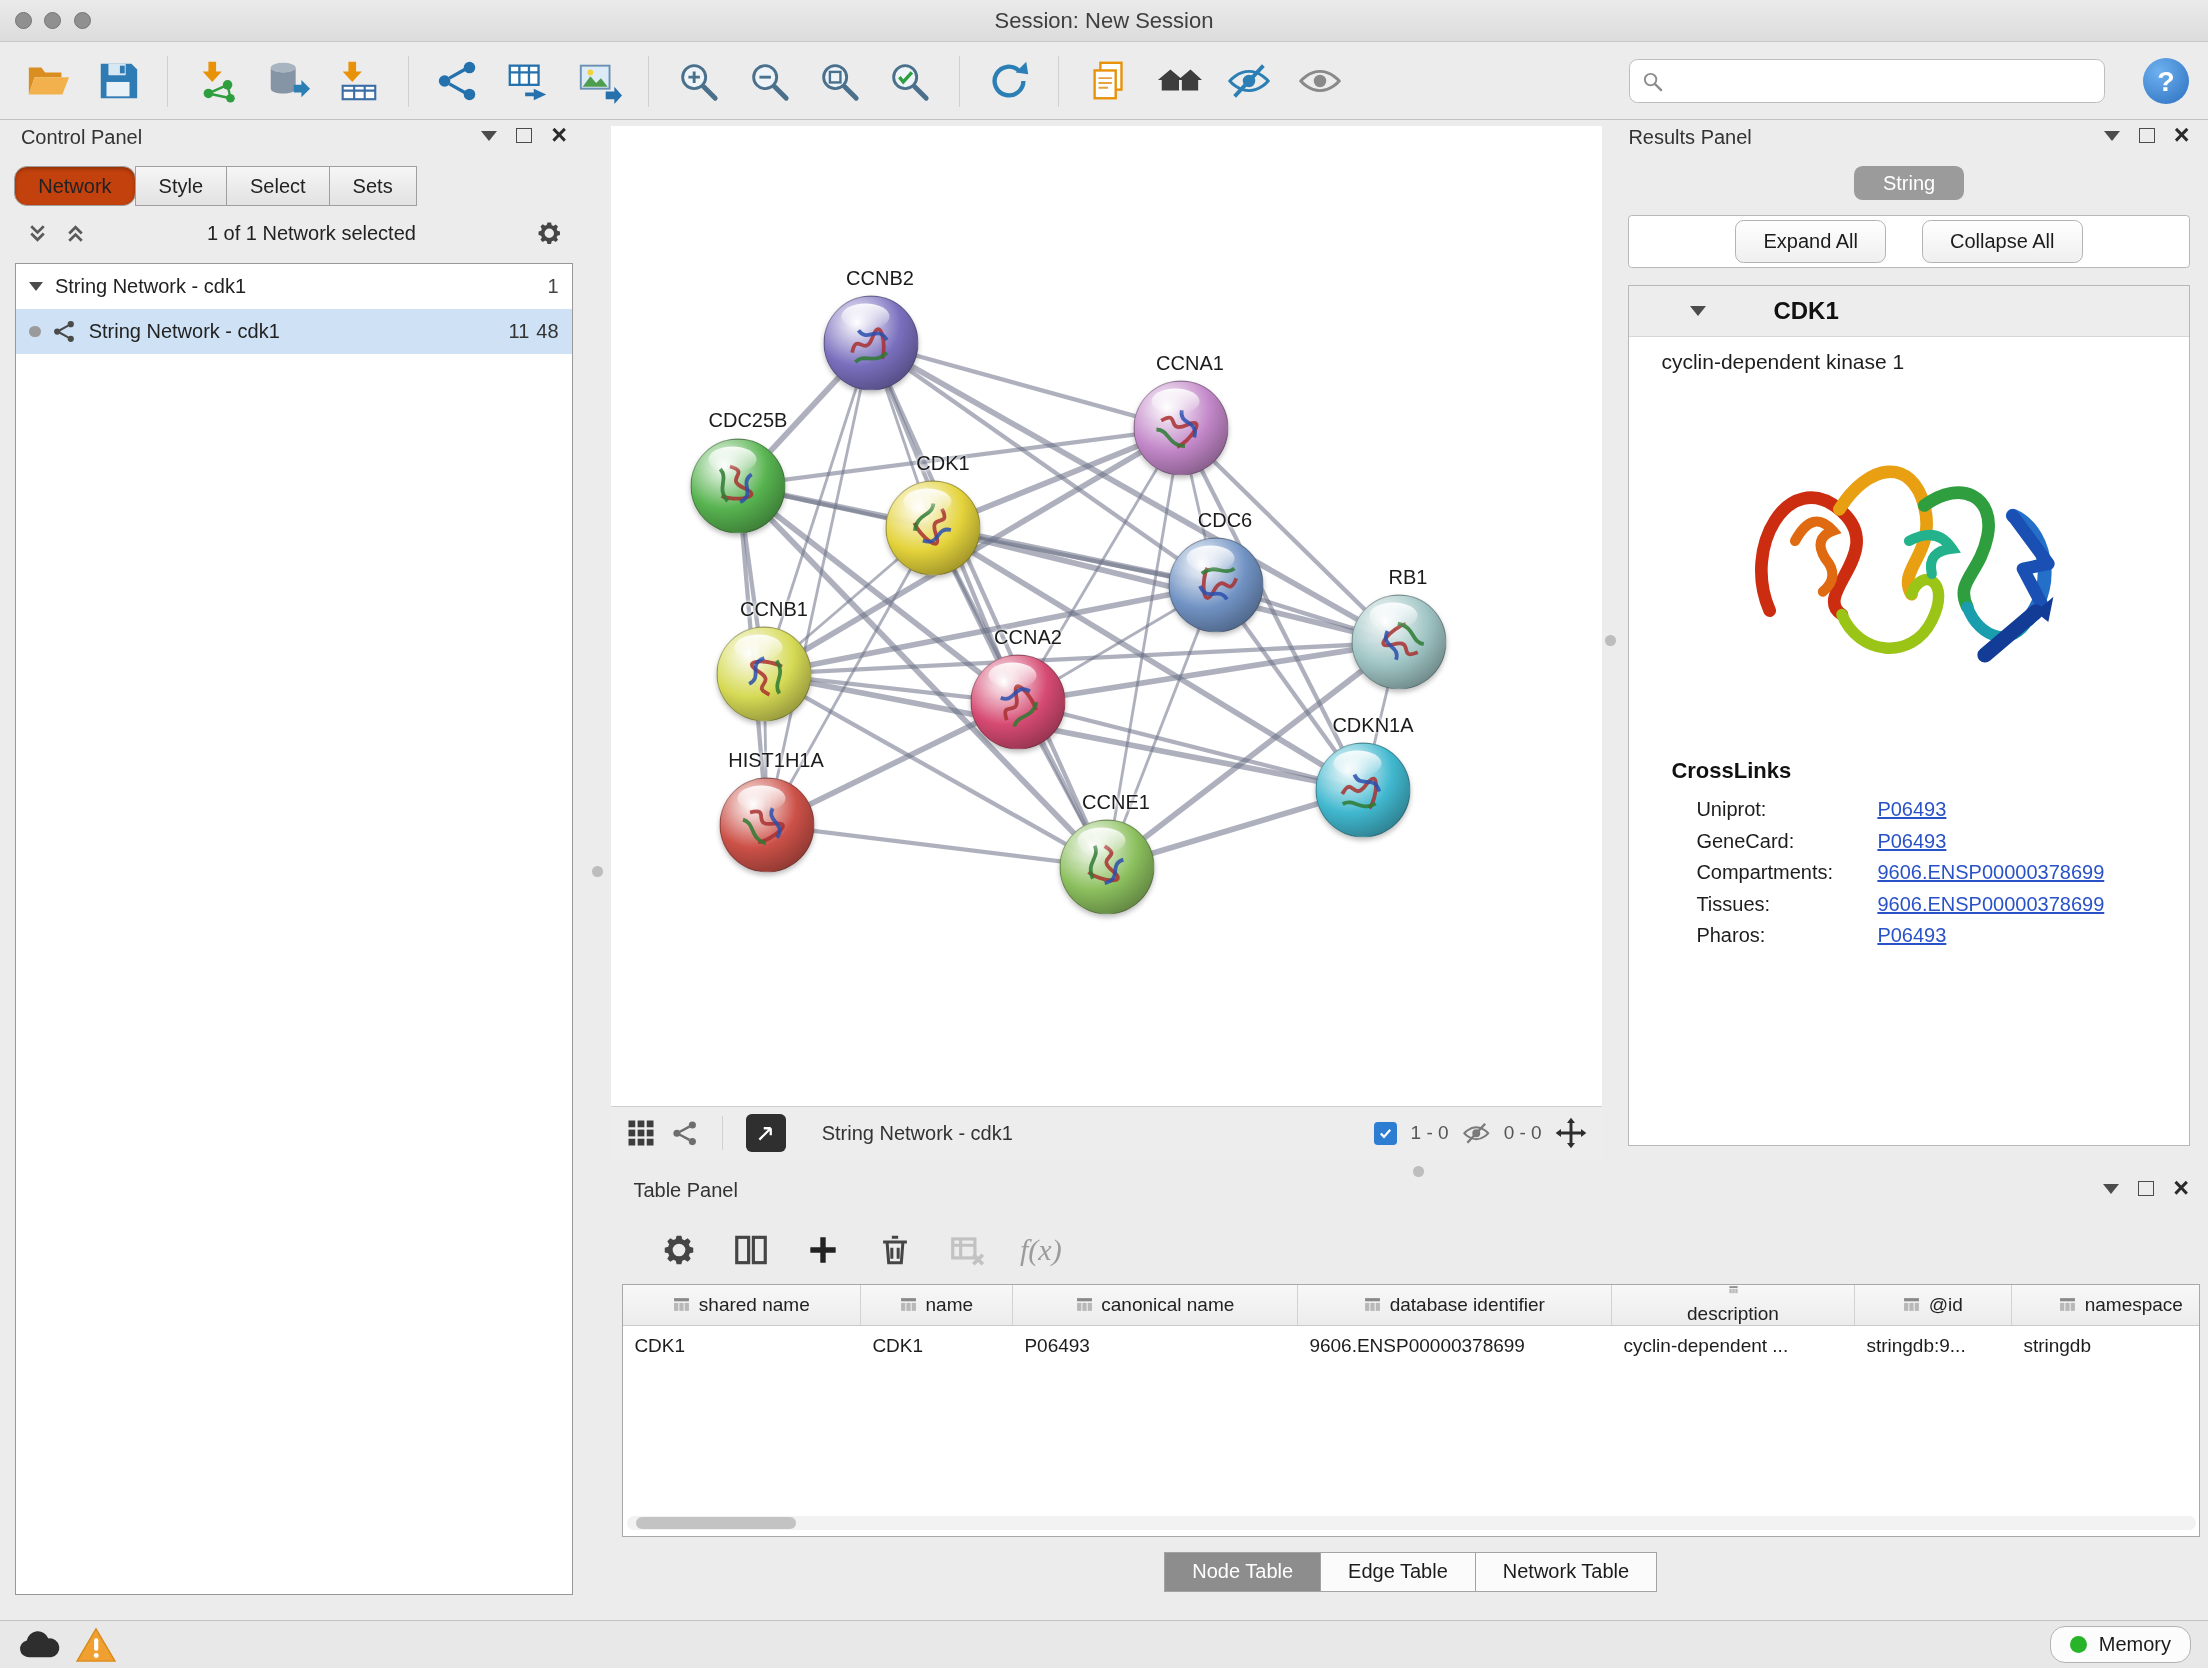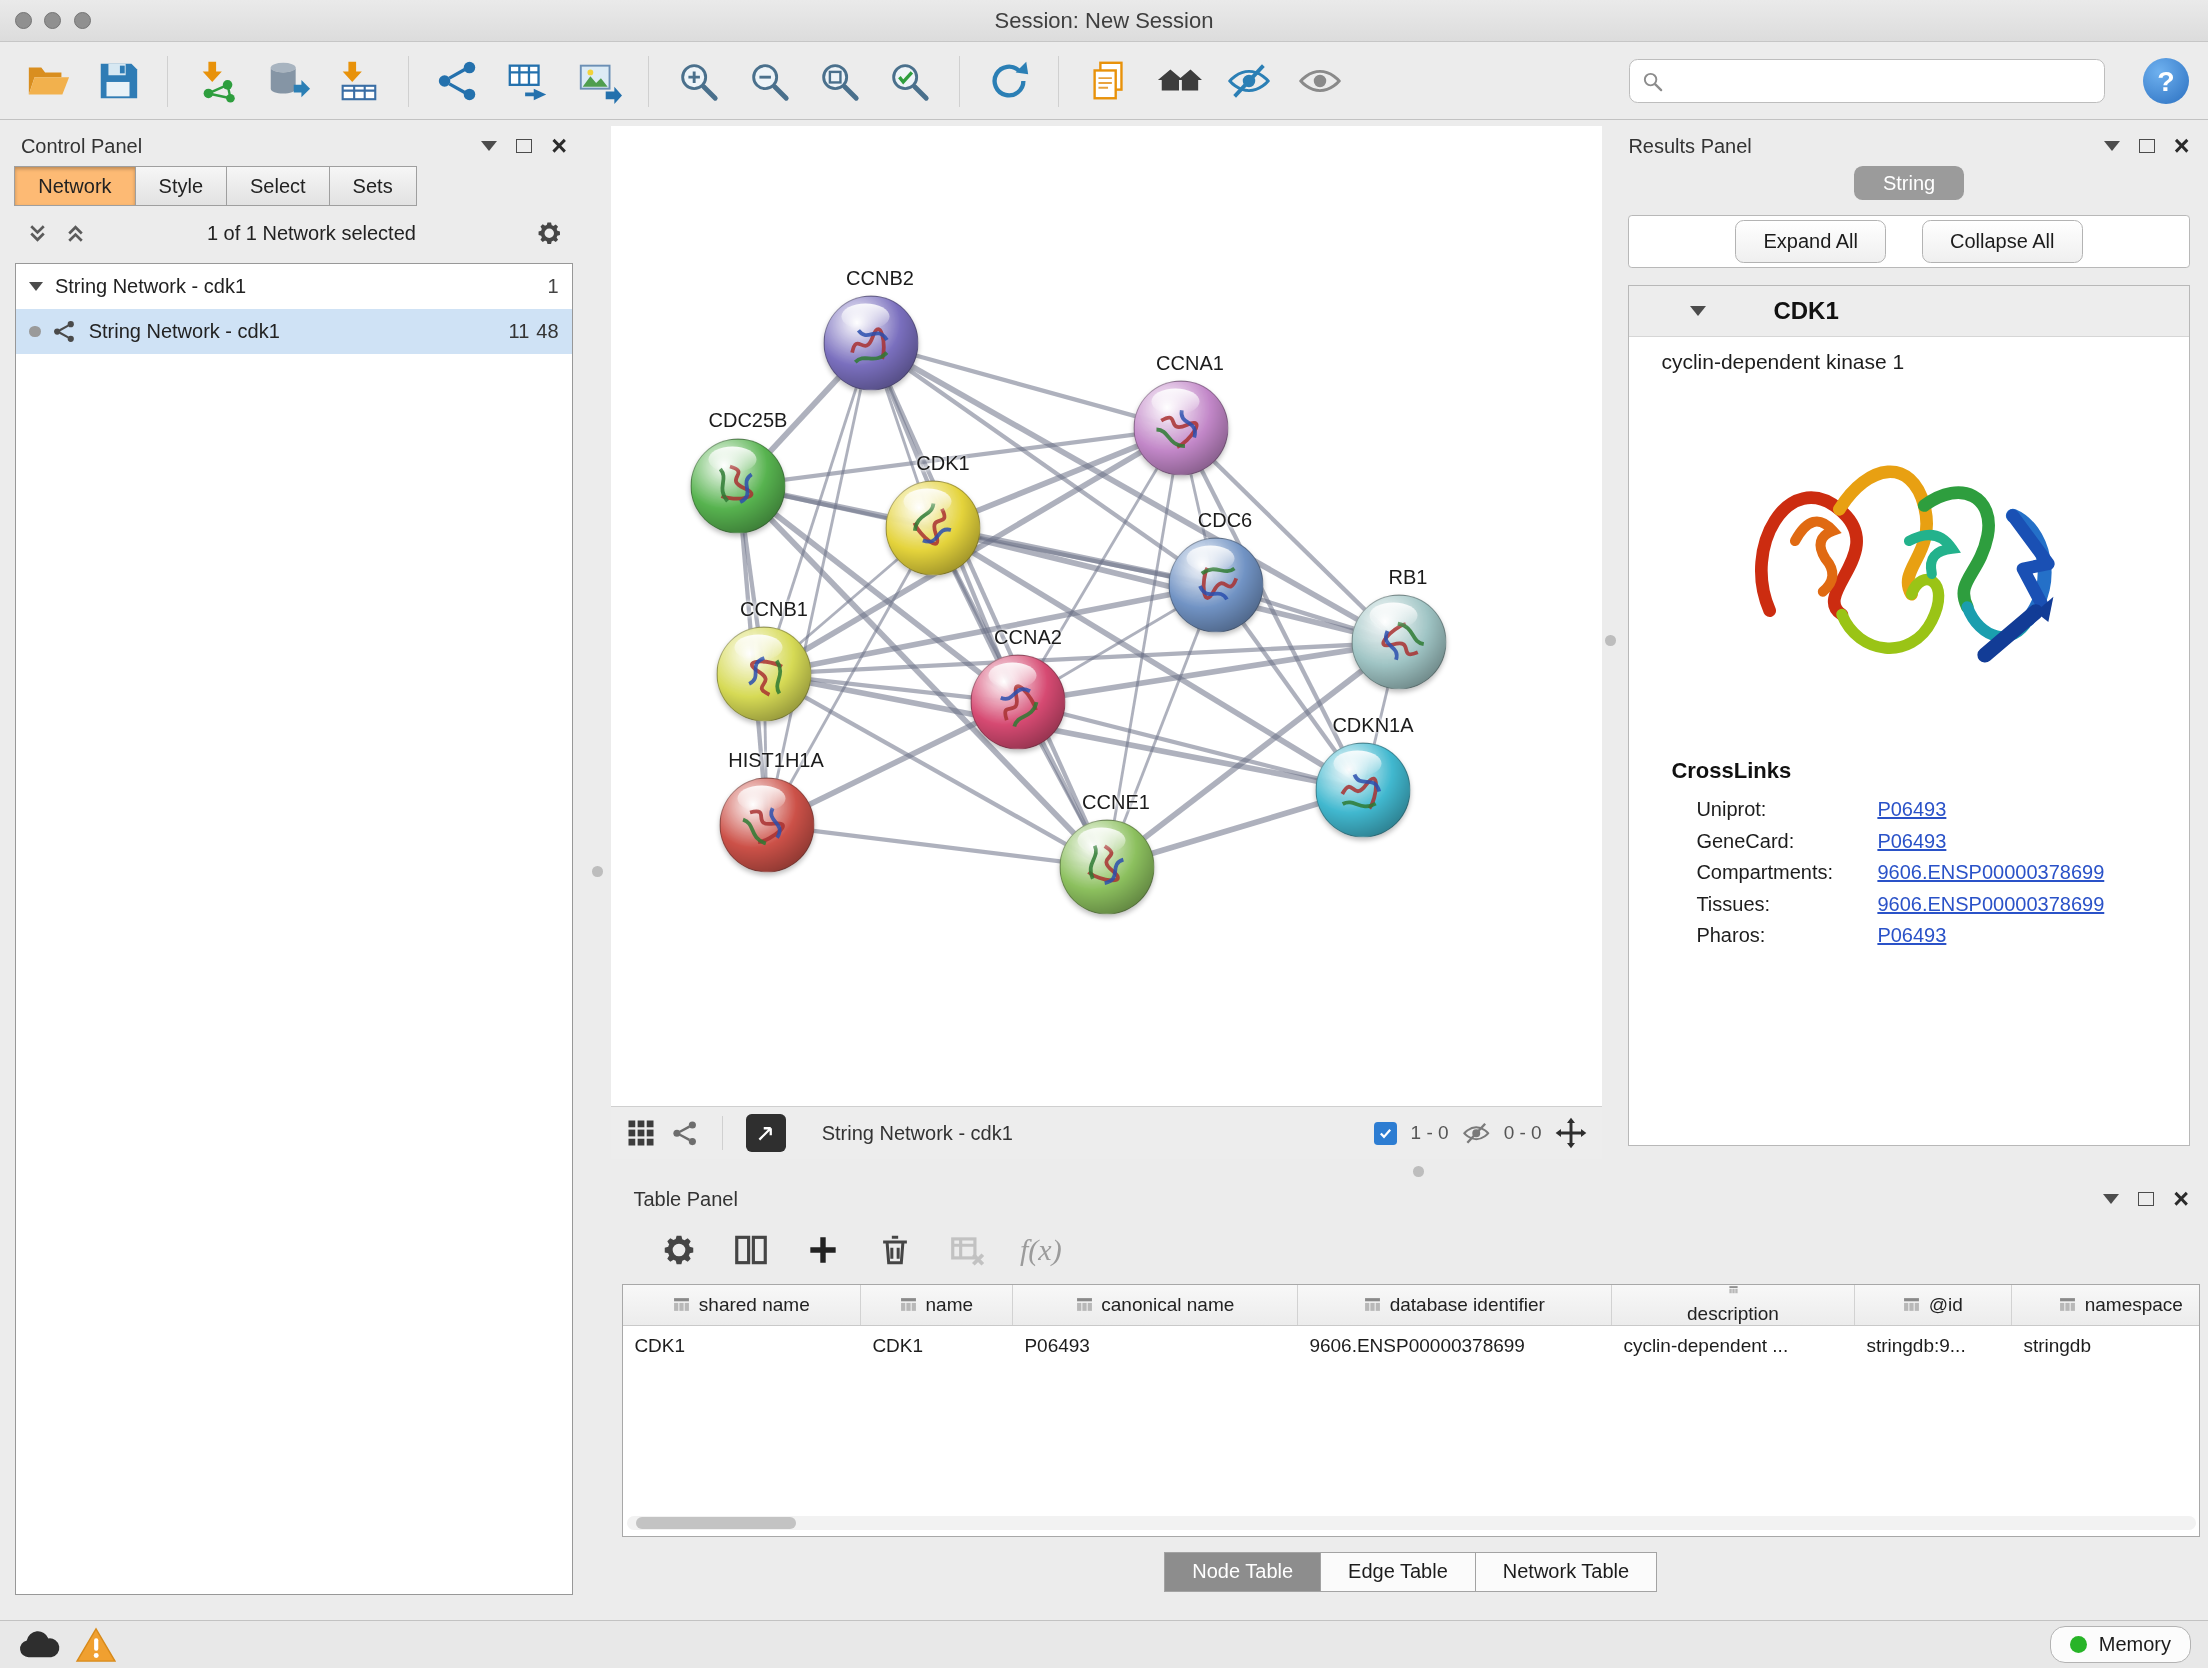--- a/index.html
+++ b/index.html
@@ -25,32 +25,32 @@
   .tbtn svg { width:46px; height:46px; }
   .tsep { width:1px; height:51px; background:#d0d0d0; margin:0 7.6px; }
   .searchbox { margin-left:auto; width:476px; height:44px; background:#fff; border:1px solid #bdbdbd;
     border-radius:8.6px; display:flex; align-items:center; padding:0 11.4px; gap:9.5px; }
   .searchbox input { border:none; outline:none; flex:1; font-size:19px; font-family:"Liberation Sans",sans-serif; background:transparent; }
   .helpbtn { margin-left:25px; width:46px; height:46px; border-radius:50%;
     background:radial-gradient(circle at 35% 30%, #6fb1ef, #2a6fc0); color:#fff; font-weight:bold;
     font-size:28.5px; display:flex; align-items:center; justify-content:center; }
 
   
-  .panel-header { display:flex; align-items:center; height:40px; padding:0 11.4px; color:#333; font-size:20px; }
+  .panel-header { display:flex; align-items:flex-start; height:40px; padding:0 11.4px; color:#333; font-size:20px; }
   .win-icons { margin-left:auto; display:flex; gap:19px; align-items:center; }
   .tri-down { width:0; height:0; border-left:8.6px solid transparent; border-right:8.6px solid transparent; border-top:10.5px solid #4c4c4c; }
   .float-ico { width:16px; height:14.3px; border:1.9px solid #4c4c4c; }
   .close-ico { font-weight:900; font-size:27px; line-height:19px; color:#2b2b2b; }
 
   
   .control-panel { position:absolute; left:9.5px; top:126px; width:569px; bottom:67px; display:flex; flex-direction:column; }
   .cp-tabs { display:flex; padding:0 5.7px; }
   .cp-tab { padding:7.6px 23px; border:1px solid #9f9f9f; margin-left:-1px; font-size:20px;
     background:linear-gradient(#f6f6f6,#e2e2e2); color:#222; }
-  .cp-tab.selected { background:#fdba74; box-shadow:inset 0 1.9px 3.8px rgba(0,0,0,.25); }
+  .cp-tab.selected { background:#c2410c; box-shadow:inset 0 1.9px 3.8px rgba(0,0,0,.25);border-radius:13px; }
   .cp-status { height:55px; display:flex; align-items:center; padding:0 15px; gap:13.3px; }
   .cp-status .label { flex:1; text-align:center; font-size:20px; color:#222; }
   .tree-box { flex:1; background:#fff; border:1px solid #989898; margin:1.9px 5.7px 5.7px; overflow:hidden; }
   .tree-row { display:flex; align-items:center; height:45px; padding:0 13.3px; gap:11.4px; font-size:20px; }
   .tree-row .count { margin-left:auto; color:#444; }
   .tree-row.selected { background:#cfe2f5; }
   .bullet { width:11.4px; height:11.4px; border-radius:50%; background:#9a9a9a; flex:none; }
   .counts2 { margin-left:auto; display:flex; gap:7px; color:#333; }
 
   

